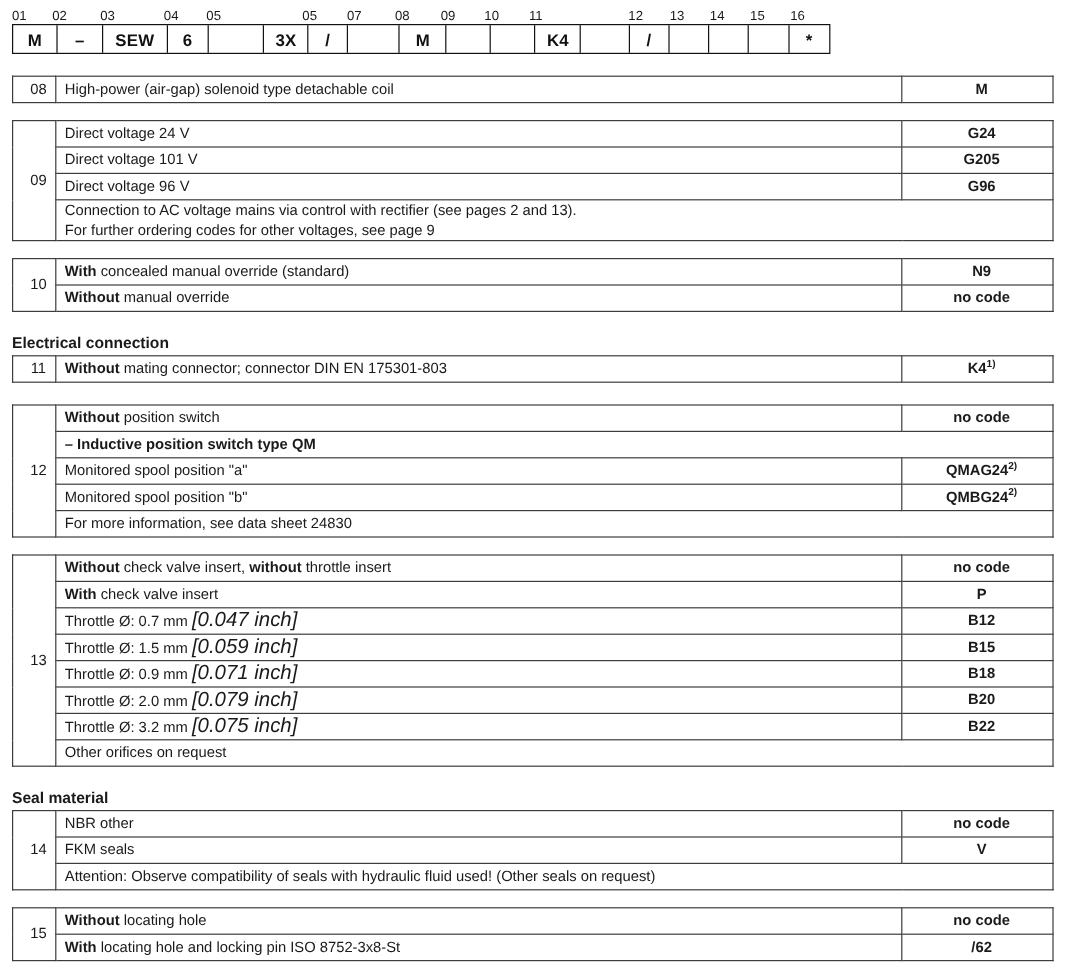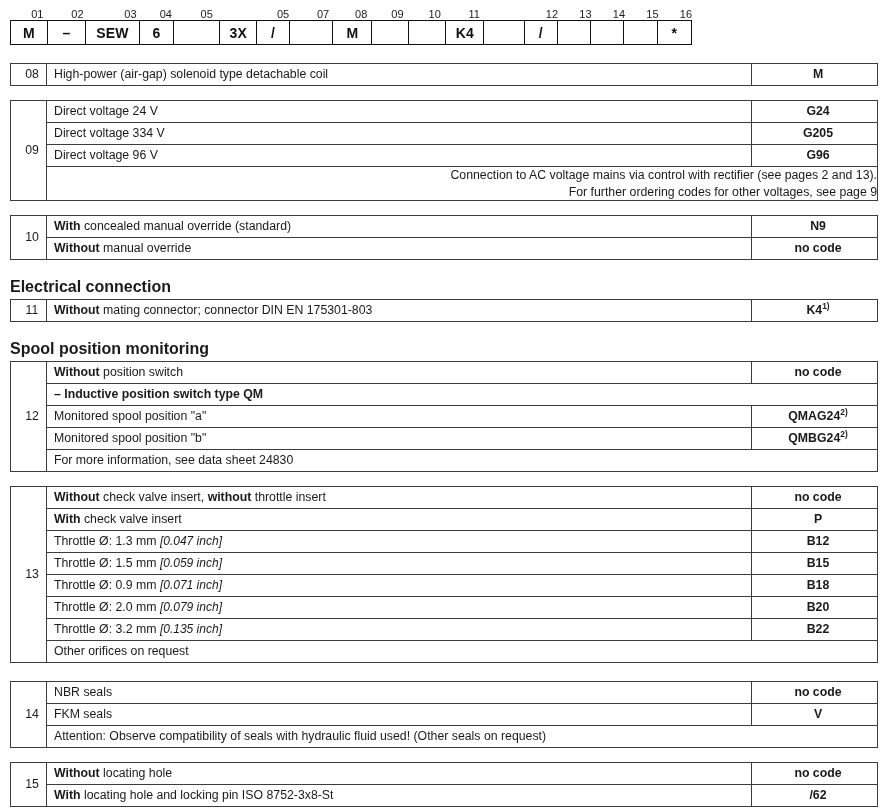--- a/index.html
+++ b/index.html
@@ -29,21 +29,21 @@
     padding-top: 6px;
     width: 682px;
   }
   .pos-row {
     display: flex;
     height: 14px;
     align-items: flex-end;
   }
   .pos-num {
     font-size: 11px;
-    text-align: right;
+    text-align: left;
     color: #1a1a1a;
     line-height: 12px;
     box-sizing: border-box;
   }
   .box-row {
     display: flex;
     border: 1.6px solid #111;
     box-sizing: border-box;
     height: 25px;
     background: #fff;
@@ -57,21 +57,21 @@
     font-weight: bold;
     font-size: 14px;
     letter-spacing: .2px;
     color: #111;
   }
   .cbox:last-child { border-right: none; }
 
   
   .sec-head {
     font-weight: bold;
-    font-size: 16px;
+    font-size: 13px;
     margin: 0 0 3px 10px;
     color: #1a1a1a;
   }
   table.spec {
     border-collapse: collapse;
     width: 868px;
     margin-left: 10px;
     table-layout: fixed;
     background: #fff;
   }
@@ -100,23 +100,23 @@
     font-weight: bold;
     font-size: 12.3px;
   }
   .sup {
     font-size: 8.4px;
     vertical-align: super;
     font-weight: bold;
     line-height: 0;
   }
   .b { font-weight: bold; }
-  .it { font-style: italic; font-size: 12px; }
+  .it { font-style: italic; font-size: 17px; }
   .two-line { height: 38px; padding-top: 2px; padding-bottom: 2px; }
-  .two-line div { line-height: 16.5px; text-align: right; }
+  .two-line div { line-height: 16.5px; }
   .gap-md { height: 14px; }
   .gap-lg { height: 18px; }
 </style>
 </head>
 <body>
 
 <div class="page">
 
   <div class="code-strip">
     <div class="pos-row">
@@ -177,21 +177,21 @@
   <div class="gap-md"></div>
 
   <table class="spec">
     <tbody>
         <tr>
       <td class="idx" rowspan="4">09</td>
       <td class="desc">Direct voltage 24 V</td>
       <td class="code">G24</td>
     </tr>
     <tr>
-      <td class="desc">Direct voltage 334 V</td>
+      <td class="desc">Direct voltage 101 V</td>
       <td class="code">G205</td>
     </tr>
     <tr>
       <td class="desc">Direct voltage 96 V</td>
       <td class="code">G96</td>
     </tr>
     <tr>
       <td class="desc two-line" colspan="2">
         <div>Connection to AC voltage mains via control with rectifier (see pages 2 and 13).</div>
         <div>For further ordering codes for other voltages, see page 9</div>
@@ -224,21 +224,20 @@
         <tr>
       <td class="idx">11</td>
       <td class="desc"><span class="b">Without</span><span> mating connector; connector DIN EN 175301-803</span></td>
       <td class="code"><span>K4</span><span class="sup">1)</span></td>
     </tr>
   </tbody>
     </table>
 
   <div class="gap-lg"></div>
 
-  <div class="sec-head">Spool position monitoring</div>
   <table class="spec">
     <tbody>
         <tr>
       <td class="idx" rowspan="5">12</td>
       <td class="desc"><span class="b">Without</span><span> position switch</span></td>
       <td class="code">no code</td>
     </tr>
     <tr>
       <td class="desc b" colspan="2">– Inductive position switch type QM</td>
     </tr>
@@ -263,52 +262,53 @@
         <tr>
       <td class="idx" rowspan="8">13</td>
       <td class="desc"><span class="b">Without</span><span> check valve insert, </span><span class="b">without</span><span> throttle insert</span></td>
       <td class="code">no code</td>
     </tr>
     <tr>
       <td class="desc"><span class="b">With</span><span> check valve insert</span></td>
       <td class="code">P</td>
     </tr>
     <tr>
-      <td class="desc"><span>Throttle Ø: 1.3 mm </span><span class="it">[0.047 inch]</span></td>
+      <td class="desc"><span>Throttle Ø: 0.7 mm </span><span class="it">[0.047 inch]</span></td>
       <td class="code">B12</td>
     </tr>
     <tr>
       <td class="desc"><span>Throttle Ø: 1.5 mm </span><span class="it">[0.059 inch]</span></td>
       <td class="code">B15</td>
     </tr>
     <tr>
       <td class="desc"><span>Throttle Ø: 0.9 mm </span><span class="it">[0.071 inch]</span></td>
       <td class="code">B18</td>
     </tr>
     <tr>
       <td class="desc"><span>Throttle Ø: 2.0 mm </span><span class="it">[0.079 inch]</span></td>
       <td class="code">B20</td>
     </tr>
     <tr>
-      <td class="desc"><span>Throttle Ø: 3.2 mm </span><span class="it">[0.135 inch]</span></td>
+      <td class="desc"><span>Throttle Ø: 3.2 mm </span><span class="it">[0.075 inch]</span></td>
       <td class="code">B22</td>
     </tr>
     <tr>
       <td class="desc" colspan="2">Other orifices on request</td>
     </tr>
   </tbody>
     </table>
 
   <div class="gap-lg"></div>
 
+  <div class="sec-head">Seal material</div>
   <table class="spec">
     <tbody>
         <tr>
       <td class="idx" rowspan="3">14</td>
-      <td class="desc">NBR seals</td>
+      <td class="desc">NBR other</td>
       <td class="code">no code</td>
     </tr>
     <tr>
       <td class="desc">FKM seals</td>
       <td class="code">V</td>
     </tr>
     <tr>
       <td class="desc" colspan="2">Attention: Observe compatibility of seals with hydraulic fluid used! (Other seals on request)</td>
     </tr>
   </tbody>

